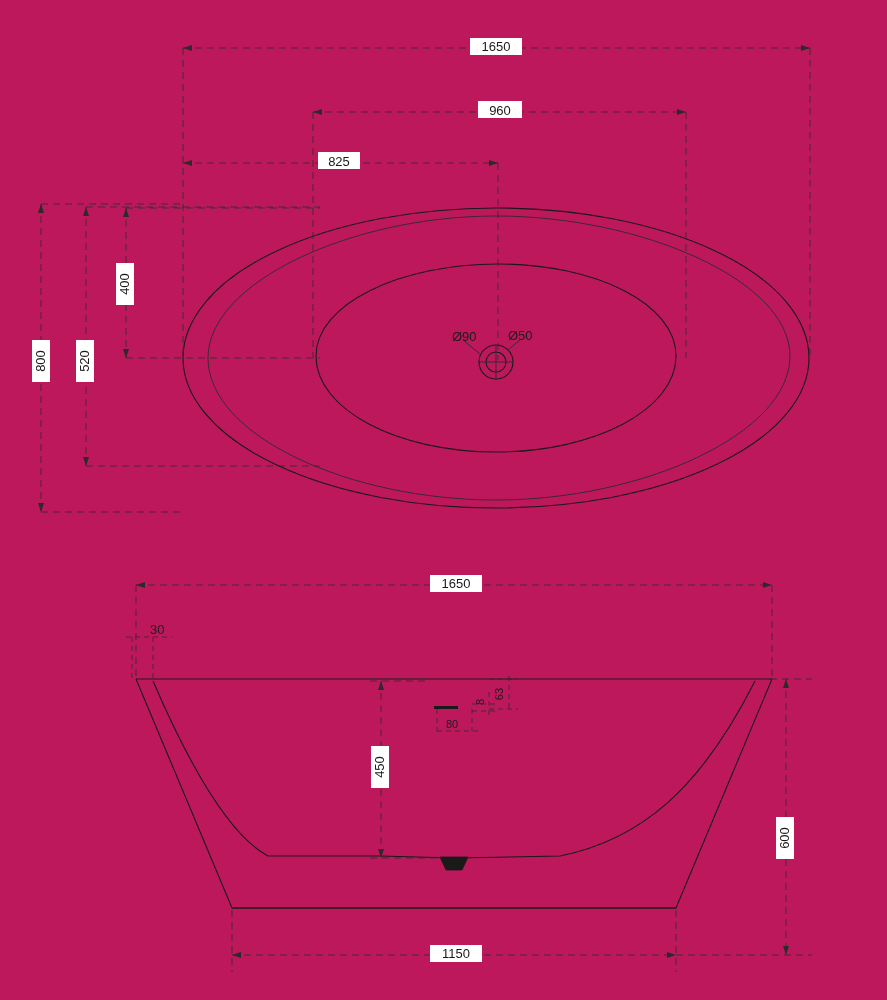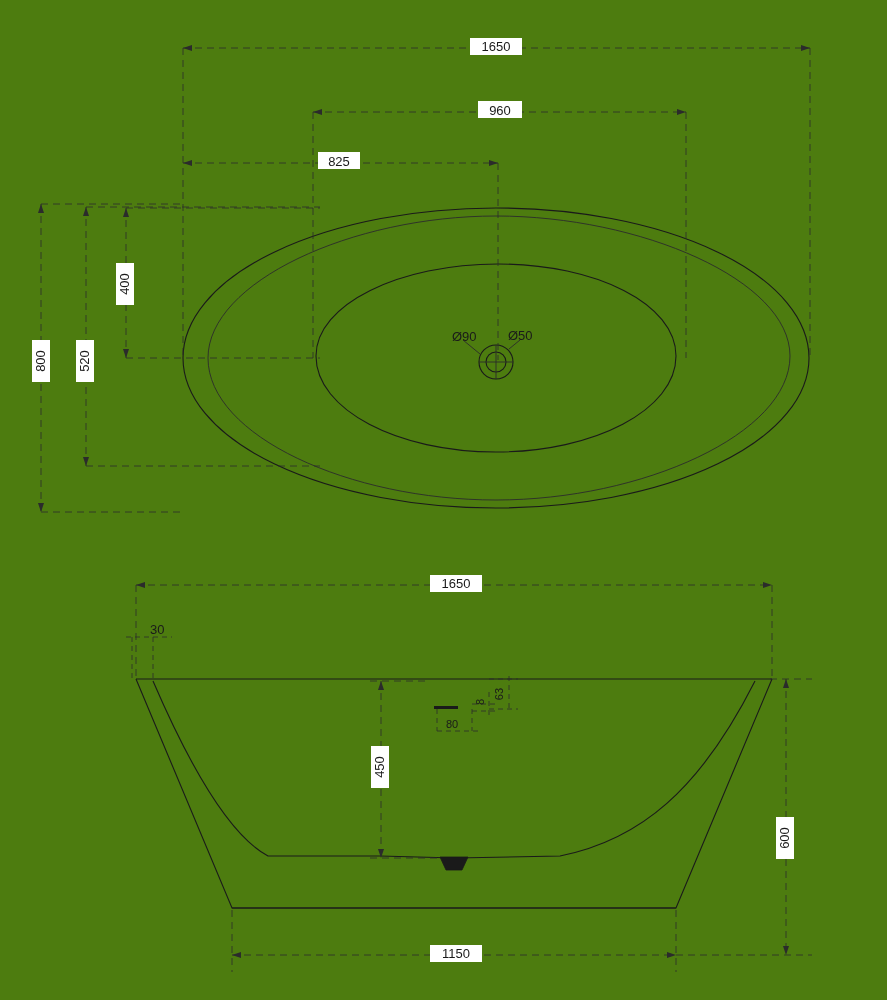--- a/index.html
+++ b/index.html
@@ -7,21 +7,21 @@
     padding: 0;
     background: #ffffff;
   }
   body {
     font-family: "Liberation Sans", sans-serif;
   }
   #sheet {
     position: relative;
     width: 887px;
     height: 1000px;
-    background: #4d7c0f;
+    background: #be185d;
     overflow: hidden;
   }
   #sheet svg {
     position: absolute;
     left: 0;
     top: 0;
   }
   .dimtext {
     font-family: "Liberation Sans", sans-serif;
     font-size: 13px;

